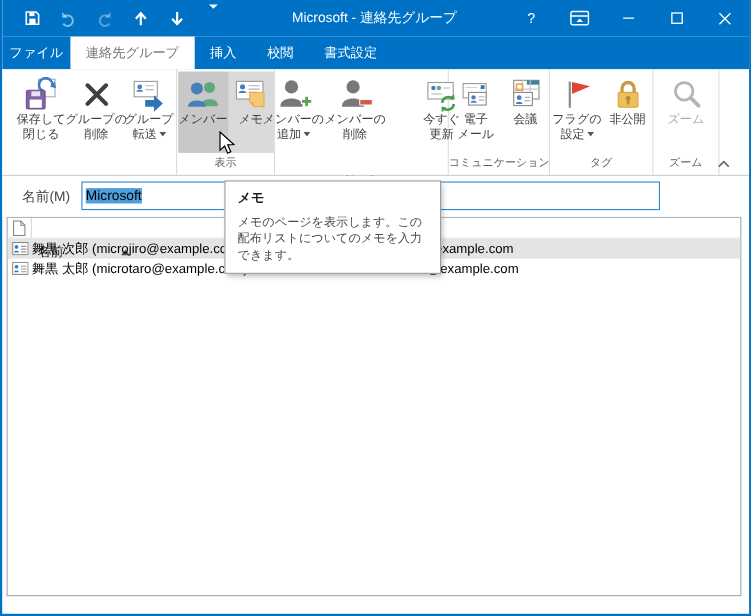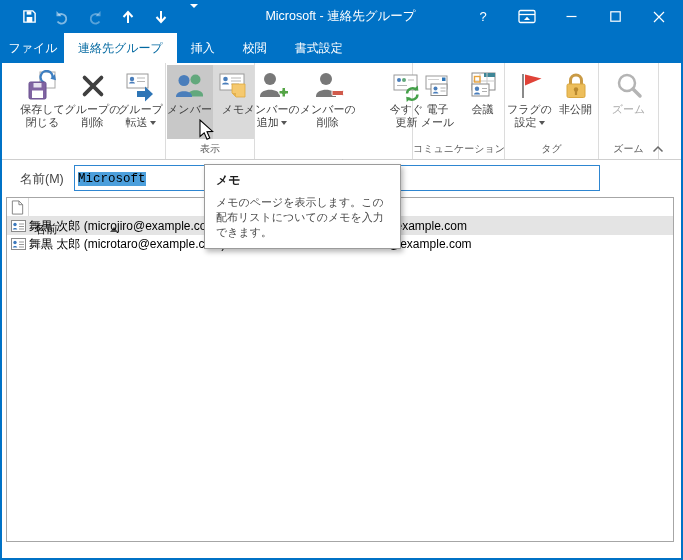--- a/index.html
+++ b/index.html
@@ -18,45 +18,45 @@
   .caret-w { width:0; height:0; border-left:4px solid transparent; border-right:4px solid transparent;
              border-top:4.5px solid #fff; margin:0 auto; }
   .win-controls { margin-left:auto; display:flex; align-items:center; height:33px; z-index:2; }
   .win-btn { width:44px; height:33px; display:flex; align-items:center; justify-content:center;
              color:#fff; font-size:13px; }
 
   
   .tabsbar { height:30px; background:#0072C6; display:flex; align-items:stretch; }
   .tab { padding:0 14px; display:flex; align-items:center; font-size:12px; color:#fff; white-space:nowrap; }
   .tab-file { width:62px; justify-content:center; padding:0;font-family:Liberation Serif, serif; }
-  .tab.active { background:#fff; color:#0369a1; }
+  .tab.active { background:#fff; color:#737373; }
 
   
   .ribbon { position:relative; height:97px; background:#fff; border-bottom:1px solid #cfcfcf;
-            display:flex; align-items:stretch; padding-left:14px; }
+            display:flex; align-items:stretch; padding-left:9px; }
   .rgroup { border-right:1px solid #dcdcdc; display:flex; flex-direction:column; }
   .rgroup-buttons { display:flex; flex:1; align-items:flex-start; padding-top:2px; justify-content:center; }
   .rgroup-label { height:17px; font-size:10px; color:#5c5c5c; text-align:center; line-height:14px; white-space:nowrap; }
   .rbtn { height:74px; display:flex; flex-direction:column; align-items:center; padding-top:3px; }
   .rbtn .icon32 { height:35px; display:flex; align-items:center; justify-content:center; }
   .rlbl { font-size:11px; line-height:13px; color:#3f3f3f; text-align:center; white-space:nowrap; }
   .rlbl.dim { color:#a9a9a9; }
   .rbtn.sel { background:#c8c8c8; }
   .rbtn.hov { background:#dadada; }
   .caret { display:inline-block; width:0; height:0; border-left:3.5px solid transparent;
            border-right:3.5px solid transparent; border-top:4px solid #555; margin-left:2px; vertical-align:middle; }
   .ribbon-collapse { position:absolute; right:14px; bottom:3px; width:18px; height:14px;
                      display:flex; align-items:center; justify-content:center; }
 
   
   .formrow { position:relative; height:37px; background:#fff; }
   .form-label { position:absolute; left:18px; top:11px; font-size:12.5px; color:#444; }
   .name-input { position:absolute; left:72px; top:5px; width:526px; height:26px;
                 border:1px solid #2E86D1; background:#fff; font-size:12.5px; line-height:24px; padding-left:3px; }
-  .selection { background:#4C9FDC; color:#000;font-family:Liberation Mono, monospace; }
+  .selection { background:#4C9FDC; color:#000; }
 
   
   .listbox { margin-left:4px; width:668px; height:345px; border:1px solid #a6a6a6; background:#fff; font-size:12px; }
   .lheader { display:flex; height:19px; border-bottom:1px solid #e3e3e3; align-items:center; color:#1a1a1a; }
   .hicon { width:22px; height:100%; display:flex; align-items:center; justify-content:center;
            border-right:1px solid #d9d9d9; }
   .hname { width:314px; height:100%; display:flex; align-items:center; padding-left:5px;
            border-right:1px solid #ececec;margin-top:44px; }
   .sort { width:0; height:0; border-left:4.5px solid transparent; border-right:4.5px solid transparent;
           border-bottom:5px solid #4a4a4a; margin-left:52px; }

